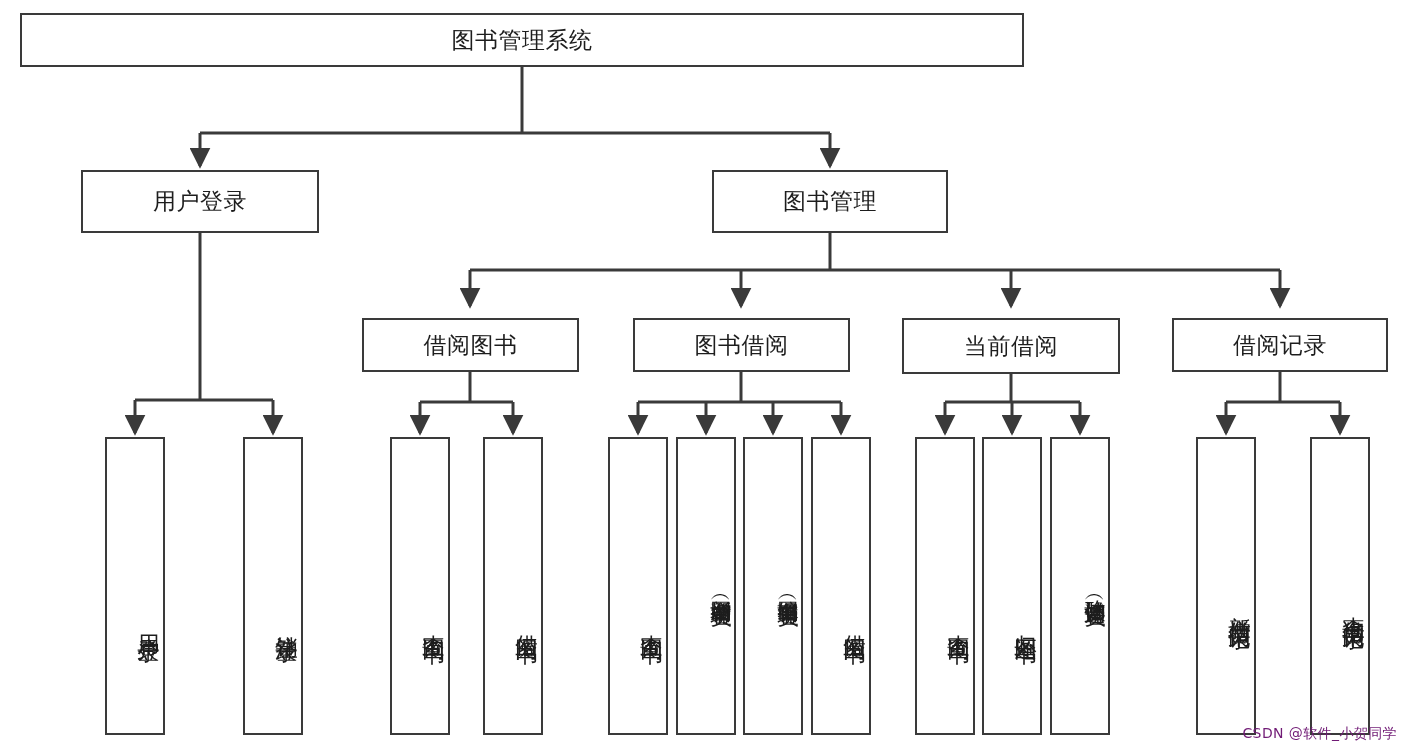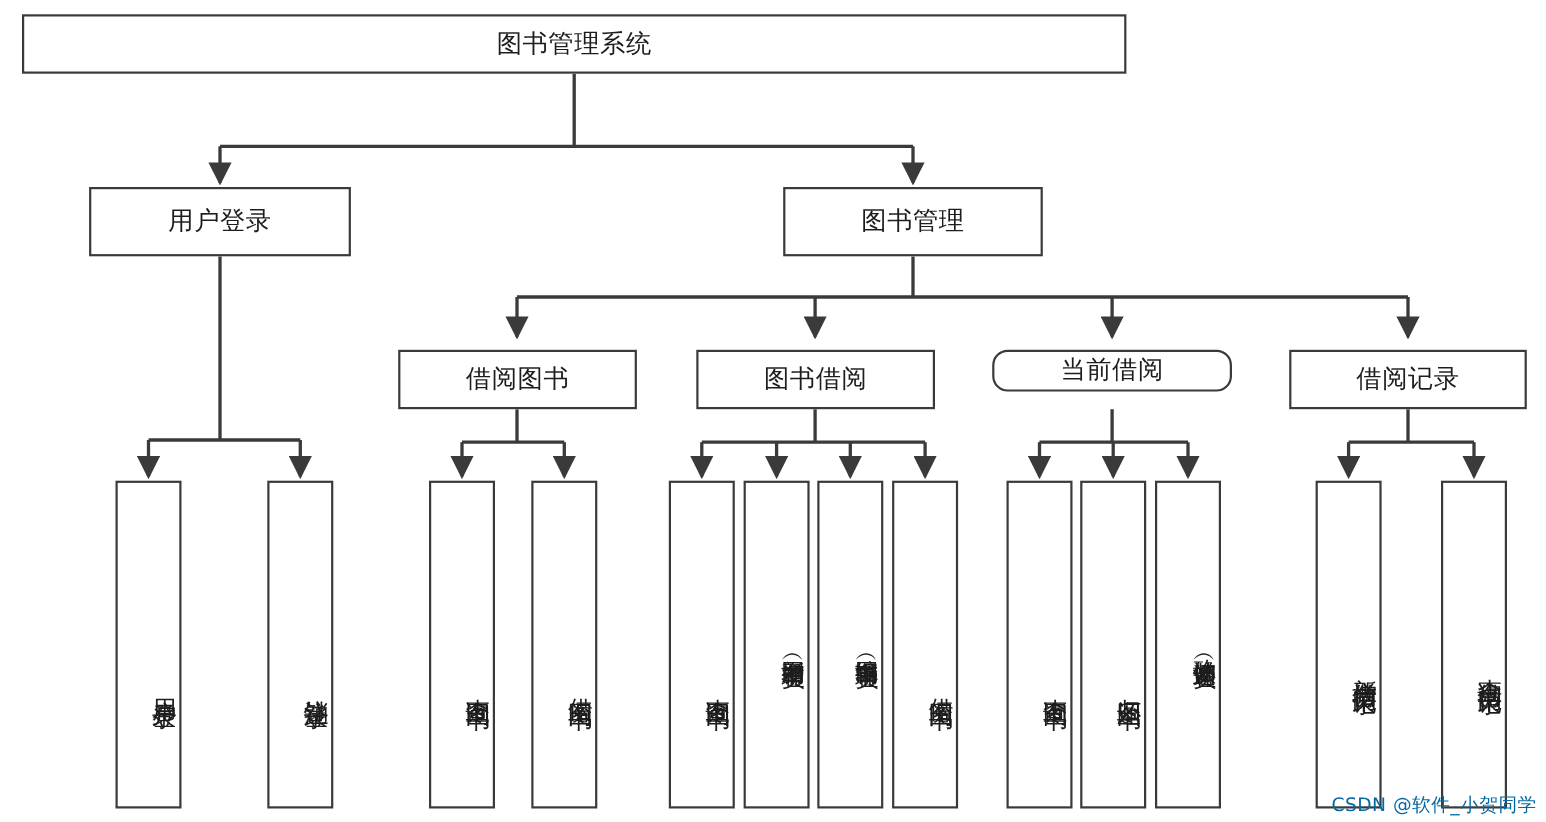--- a/index.html
+++ b/index.html
@@ -61,22 +61,22 @@
   }
   .node-vertical.tall-text {
     font-size: 21px;
     letter-spacing: 1px;
     padding-top: 3px;
   }
   .watermark {
     position: absolute;
     right: 8px;
     bottom: 4px;
-    font-size: 17px;
-    color: #0369a1;
+    font-size: 14px;
+    color: #701a75;
     letter-spacing: 0.4px;
     z-index: 5;
     white-space: nowrap;
   }
 </style>
 </head>
 <body>
 
 <div id="diagram-canvas">
 
@@ -140,21 +140,21 @@
   <div class="node node-horizontal" style="left:712px; top:170px; width:236px; height:63px;">
     <span>图书管理</span>
   </div>
 
   <div class="node node-horizontal" style="left:362px; top:318px; width:217px; height:54px;">
     <span>借阅图书</span>
   </div>
   <div class="node node-horizontal" style="left:633px; top:318px; width:217px; height:54px;justify-content:center;">
     <span>图书借阅</span>
   </div>
-  <div class="node node-horizontal" style="left:902px; top:318px; width:218px; height:38px;border-radius:14px;">
+  <div class="node node-horizontal" style="left:902px; top:318px; width:218px; height:56px;">
     <span>当前借阅</span>
   </div>
   <div class="node node-horizontal" style="left:1172px; top:318px; width:216px; height:54px;text-align:center;">
     <span>借阅记录</span>
   </div>
 
   <div class="node node-vertical" style="left:105px; top:437px; width:60px; height:298px; padding-top:72px;">
     <span>用户登录</span>
   </div>
   <div class="node node-vertical" style="left:243px; top:437px; width:60px; height:298px; padding-top:72px;">

